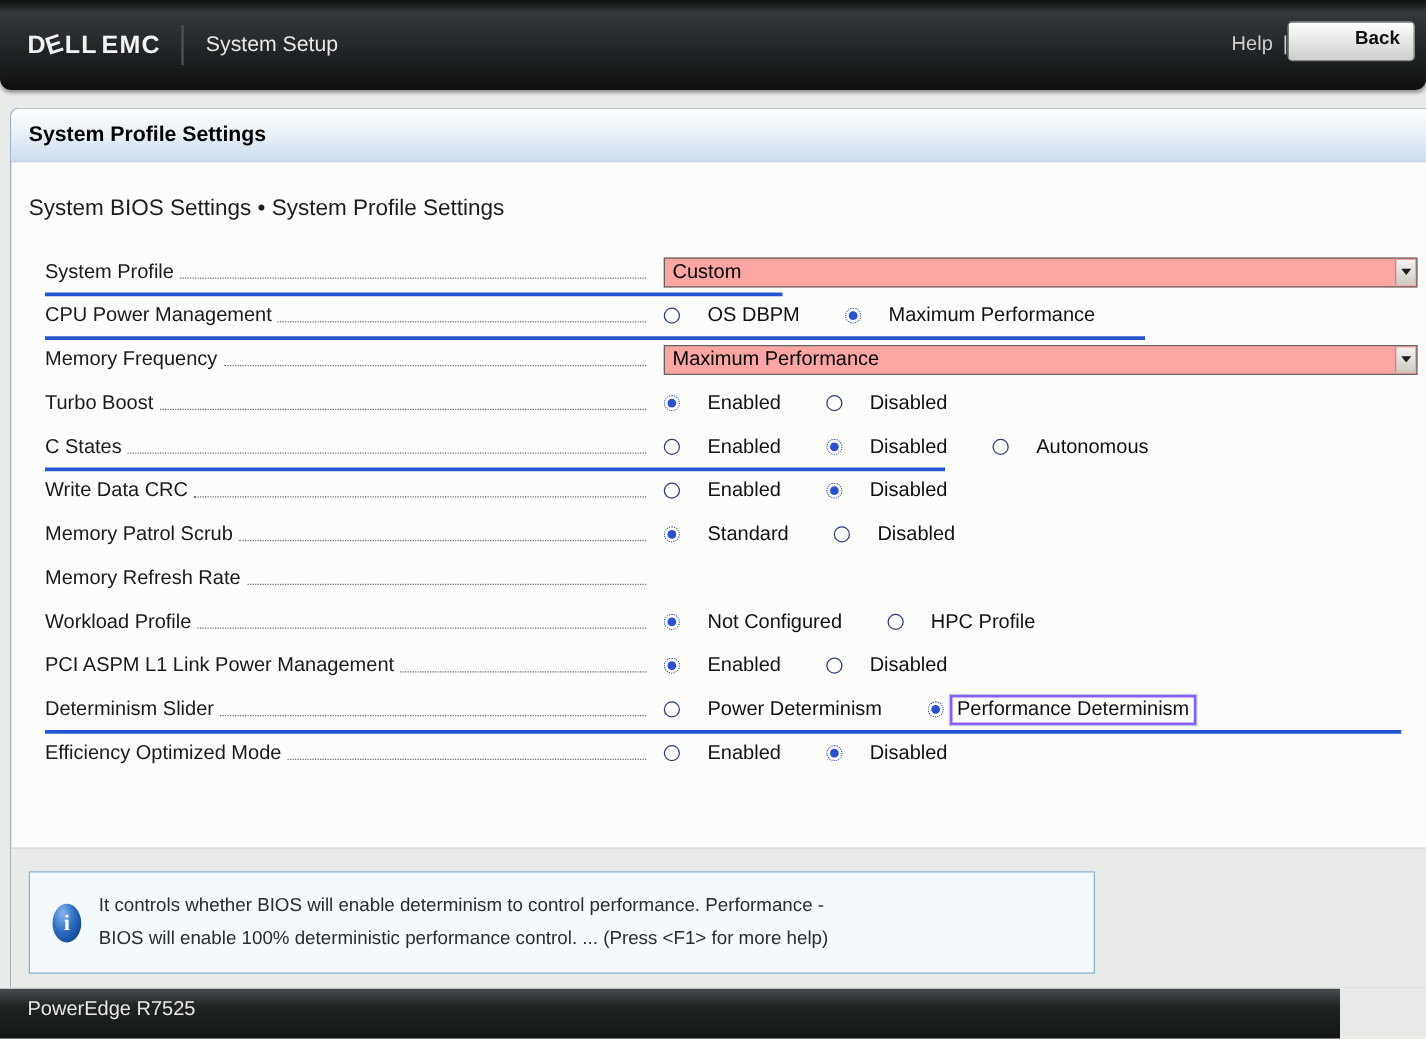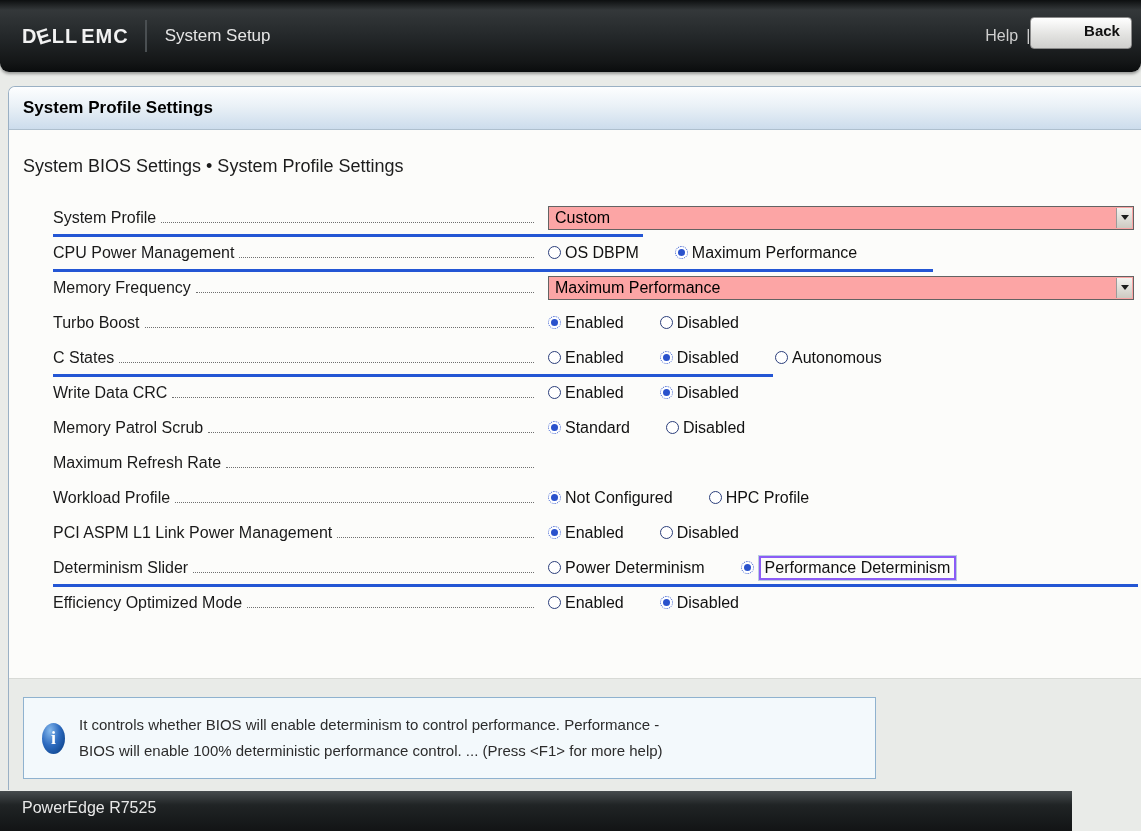--- a/index.html
+++ b/index.html
@@ -37,21 +37,21 @@
     height:43px; border-radius:6px 0 0 0;
     background:linear-gradient(180deg,#fdfeff 0%,#eaf1f7 45%,#ccdcec 100%);
     border-bottom:1px solid #aebfce;
     display:flex; align-items:center;
   }
   .titlebar h1 { font-size:17px; font-weight:bold; color:#000; margin-left:14px; }
 
   .breadcrumb { font-size:18px; color:#1c1c1c; margin:26px 0 0 14px; }
 
   
-  .rows { margin-top:23px; padding-left:44px; }
+  .rows { margin-top:23px; padding-left:27px; }
   .row { height:35px; display:flex; align-items:center; position:relative; }
   .lab { width:495px; display:flex; align-items:center; flex:none; }
   .lab .txt { font-size:16px; color:#1a1a1a; white-space:nowrap; }
   .lab .leader { flex:1; border-bottom:1px dotted #6f6f6f; margin:0 14px 0 5px; height:11px; }
   .ctl { flex:1; display:flex; align-items:center; gap:36px; padding-right:7px; }
 
   .selectbox {
     position:relative; flex:1; height:24px; background:#fca5a5;
     border:1px solid #636363; font-size:16px; line-height:22px;
     padding-left:6px; cursor:pointer; color:#000;
@@ -64,21 +64,21 @@
   .selectbox .arrowbtn::after { content:""; width:0; height:0;
     border-left:4px solid transparent; border-right:4px solid transparent;
     border-top:5px solid #1c1c1c; }
 
   .opt { display:flex; align-items:center; cursor:pointer; }
   .radio { width:13px; height:13px; border-radius:50%; background:#fff; position:relative; flex:none; }
   .radio.unsel { border:1px solid #2b3e7a; }
   .radio.sel { border:1px dotted var(--radio-blue); }
   .radio.sel::after { content:""; position:absolute; left:2px; top:2px; width:7px; height:7px;
     border-radius:50%; background:var(--radio-blue); }
-  .opt .olab { font-size:16px; margin-left:4px; white-space:nowrap; color:#111; }
+  .opt .olab { font-size:16px; margin-left:22px; white-space:nowrap; color:#111; }
   .opt .olab.focused { border:2px solid #8b5cf6; box-shadow:0 0 0 1px #b9cde0; padding:1px 4px; margin-left:5px; }
 
   .uline { position:absolute; left:0; bottom:-2px; height:3px; background:var(--accent); }
 
   
   .lower {
     position:absolute; left:0; right:0; top:591px; height:112px;
     background:#e9ebe8; border-top:1px solid #d8dad6;
   }
   .infobox {
@@ -238,21 +238,21 @@
             <span class="olab" data-interactable="true">Standard</span>
           </div>
           <div class="opt" data-interactable="true">
             <div class="radio unsel" data-interactable="true"></div>
             <span class="olab" data-interactable="true">Disabled</span>
           </div>
         </div>
       </div>
       <div class="row" data-interactable="false">
         <div class="lab" data-interactable="false">
-          <span class="txt" data-interactable="false">Maximum Refresh Rate</span>
+          <span class="txt" data-interactable="false">Memory Refresh Rate</span>
           <span class="leader" data-interactable="false"></span>
         </div>
       </div>
       <div class="row" data-interactable="false">
         <div class="lab" data-interactable="false">
           <span class="txt" data-interactable="false">Workload Profile</span>
           <span class="leader" data-interactable="false"></span>
         </div>
         <div class="ctl" data-interactable="false">
           <div class="opt" data-interactable="true">

